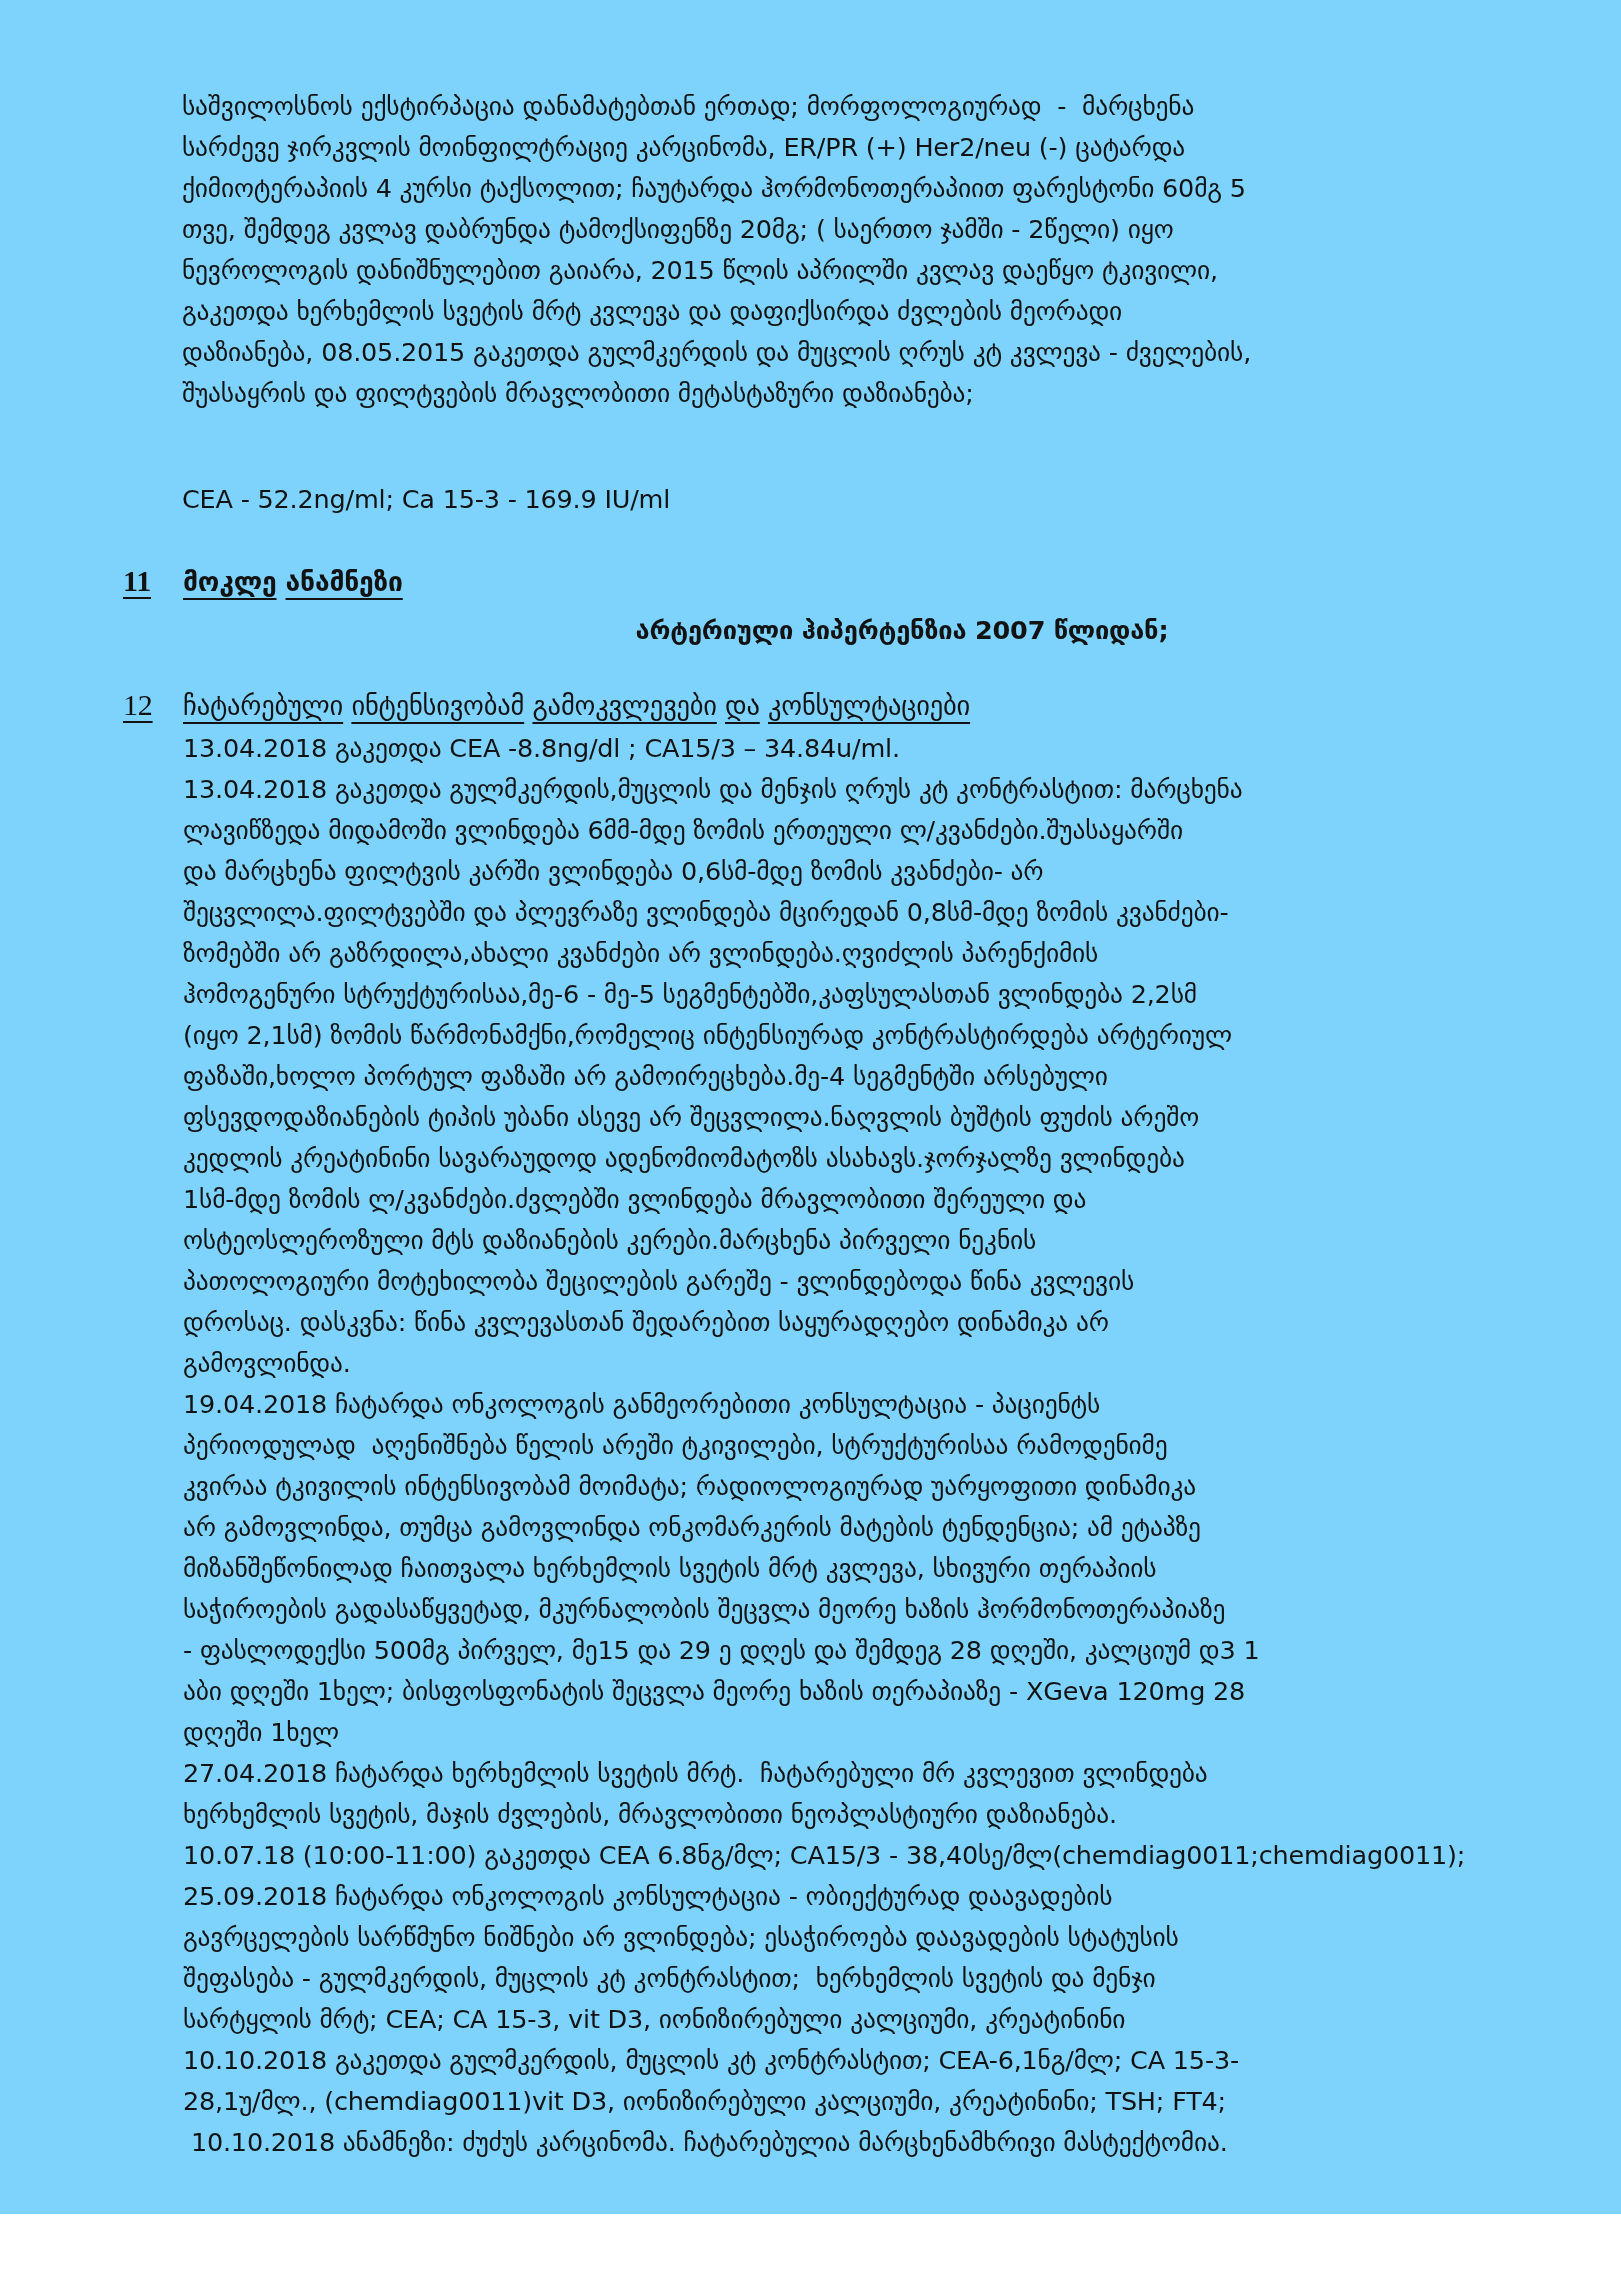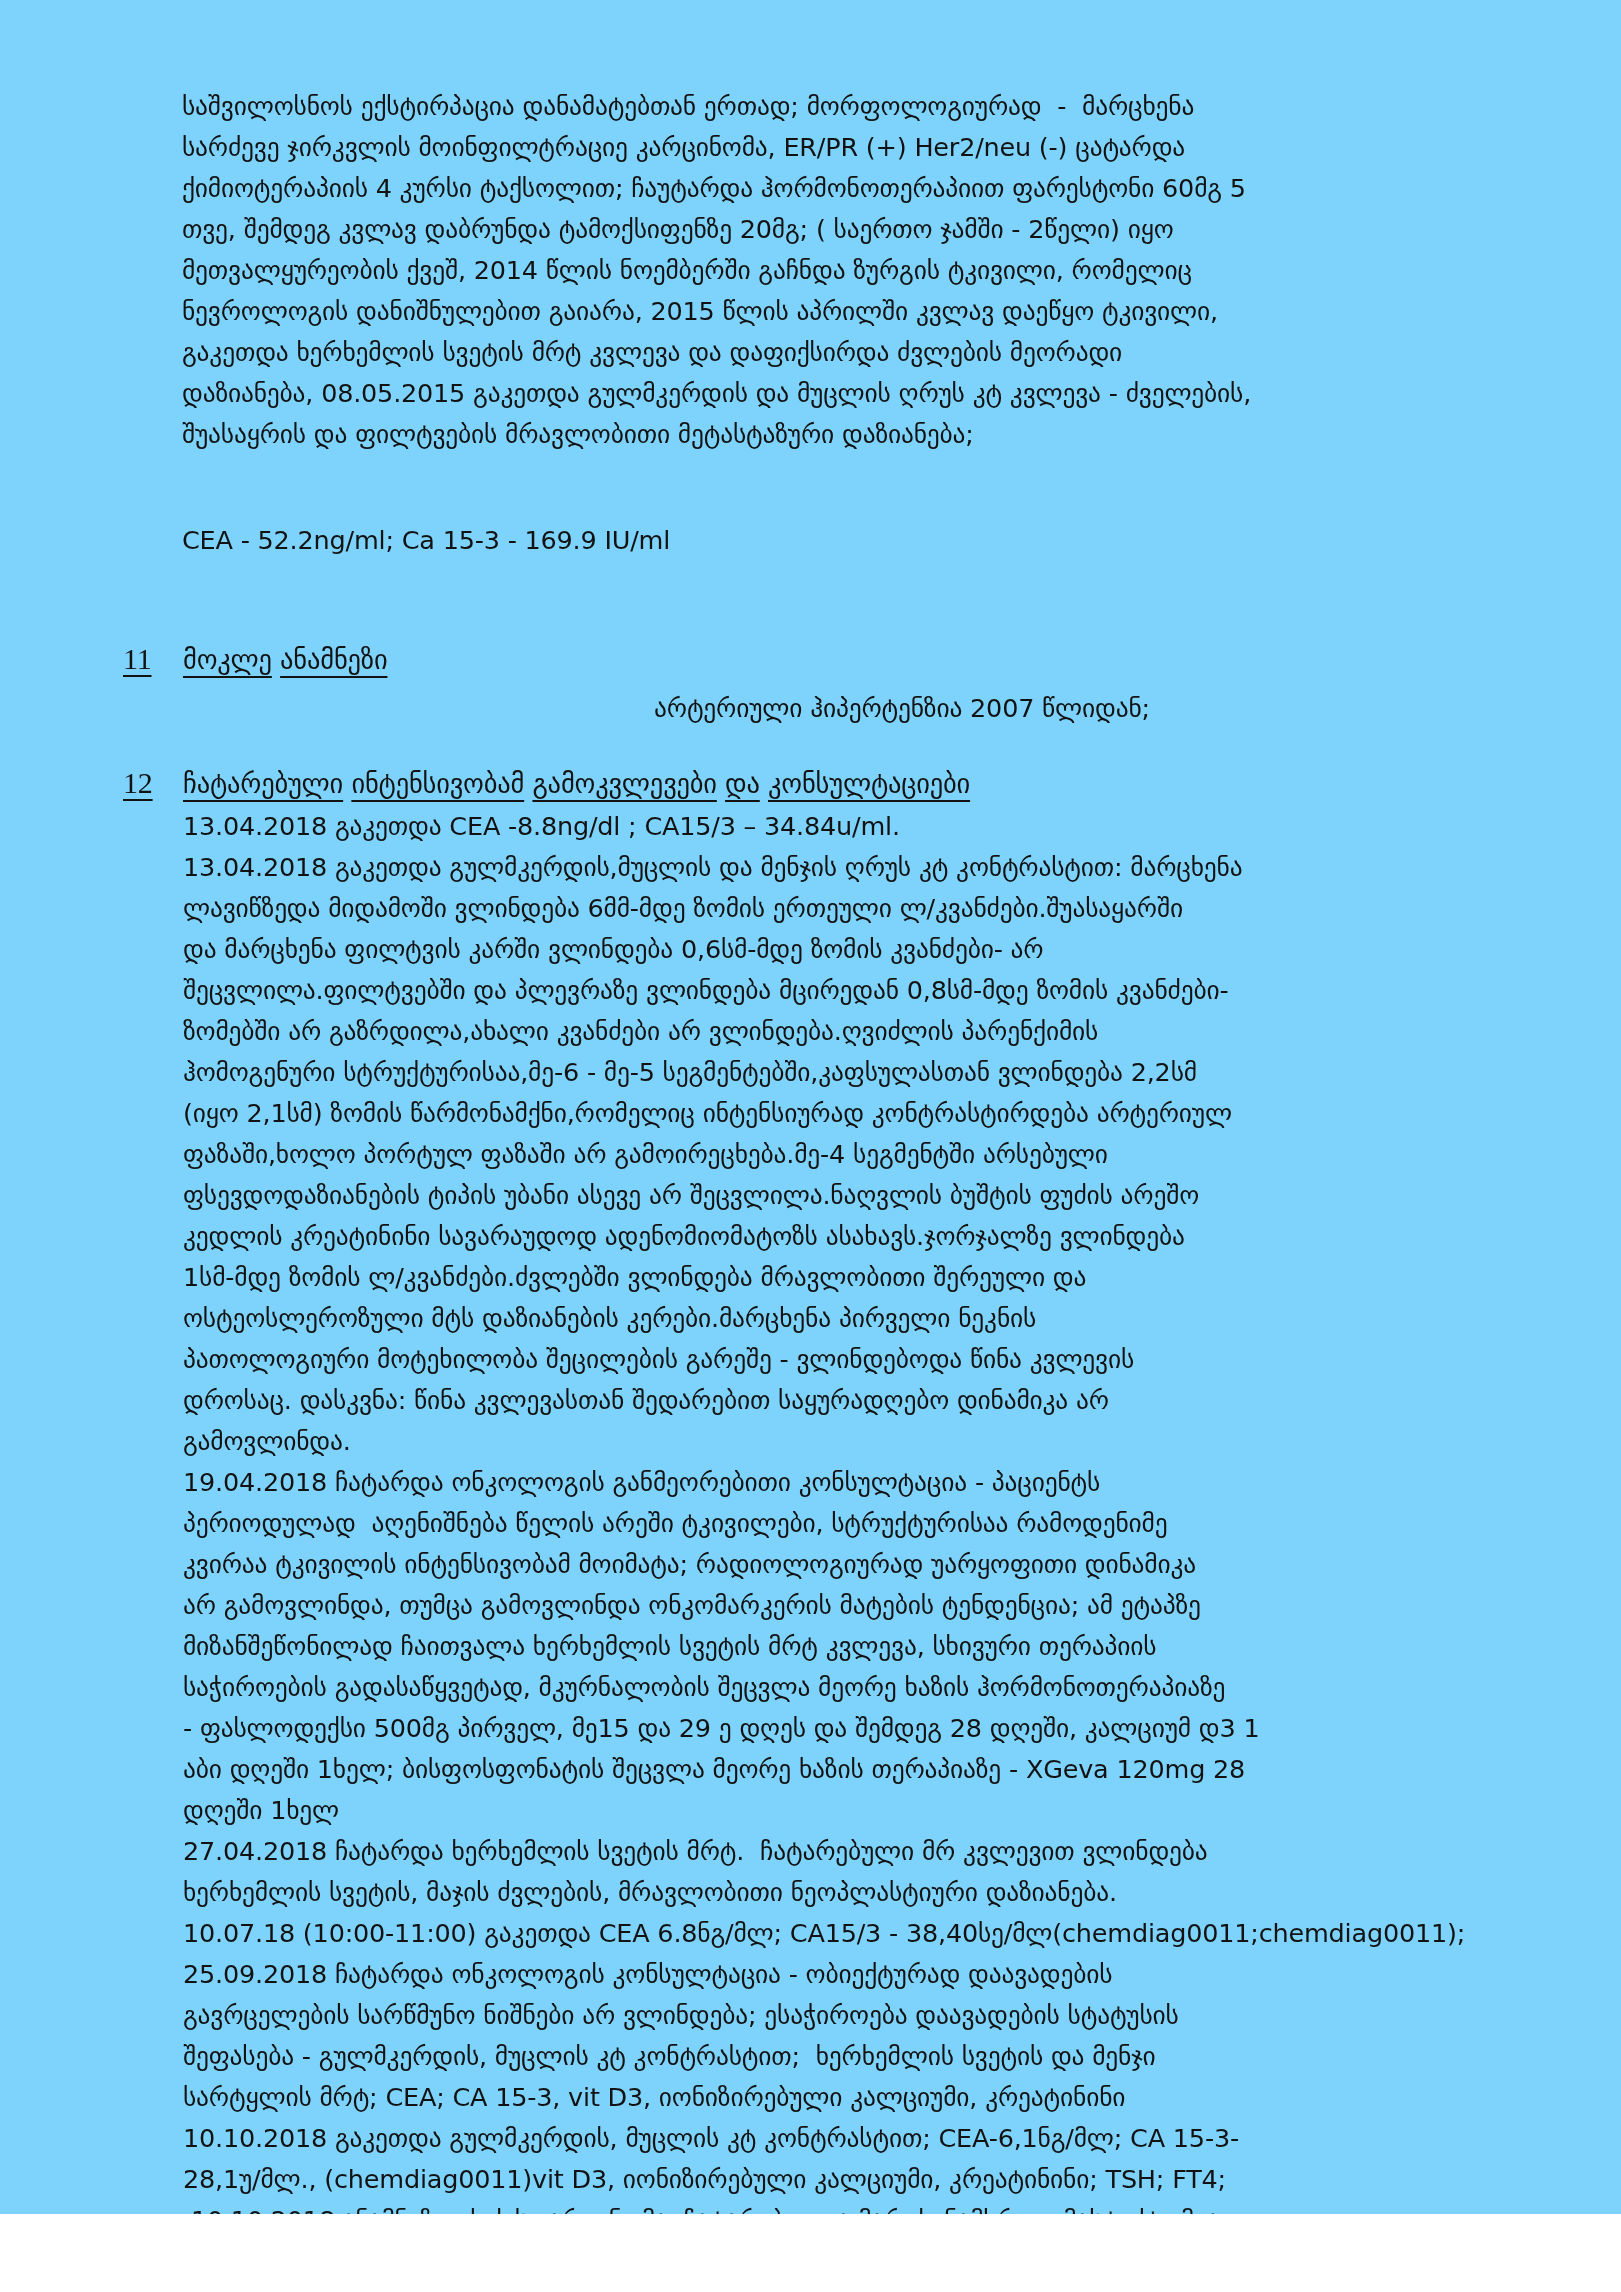--- a/index.html
+++ b/index.html
@@ -29,21 +29,21 @@
     padding-right: 59px;
   }
   .labs {
     margin-top: 65px;
     padding-left: 182px;
     font-size: 25.5px;
     line-height: 41px;
     white-space: pre;
   }
   .sec { padding-left: 123px; }
-  .sec11 { margin-top: 77px; }
+  .sec11 { margin-top: 40px; font-weight: bold; }
   .sec12 { margin-top: 33px; }
   .sec-head {
     display: flex;
     align-items: baseline;
     line-height: 41px;
   }
   .sec-num {
     font-family: "Liberation Serif", serif;
     font-size: 30px;
     min-width: 60px;
@@ -65,21 +65,20 @@
 </head>
 <body>
 
 <div class="page">
 
   <div class="intro">
       <div class="text-line">საშვილოსნოს ექსტირპაცია დანამატებთან ერთად; მორფოლოგიურად  -  მარცხენა</div>
       <div class="text-line">სარძევე ჯირკვლის მოინფილტრაციე კარცინომა, ER/PR (+) Her2/neu (-) ცატარდა</div>
       <div class="text-line">ქიმიოტერაპიის 4 კურსი ტაქსოლით; ჩაუტარდა ჰორმონოთერაპიით ფარესტონი 60მგ 5</div>
       <div class="text-line">თვე, შემდეგ კვლავ დაბრუნდა ტამოქსიფენზე 20მგ; ( საერთო ჯამში - 2წელი) იყო</div>
-      <div class="text-line">მეთვალყურეობის ქვეშ, 2014 წლის ნოემბერში გაჩნდა ზურგის ტკივილი, რომელიც</div>
       <div class="text-line">ნევროლოგის დანიშნულებით გაიარა, 2015 წლის აპრილში კვლავ დაეწყო ტკივილი,</div>
       <div class="text-line">გაკეთდა ხერხემლის სვეტის მრტ კვლევა და დაფიქსირდა ძვლების მეორადი</div>
       <div class="text-line">დაზიანება, 08.05.2015 გაკეთდა გულმკერდის და მუცლის ღრუს კტ კვლევა - ძველების,</div>
       <div class="text-line">შუასაყრის და ფილტვების მრავლობითი მეტასტაზური დაზიანება;</div>
     </div>
 
   <div class="labs">CEA - 52.2ng/ml; Ca 15-3 - 169.9 IU/ml</div>
 
   <section class="sec sec11">
     <div class="sec-head">

